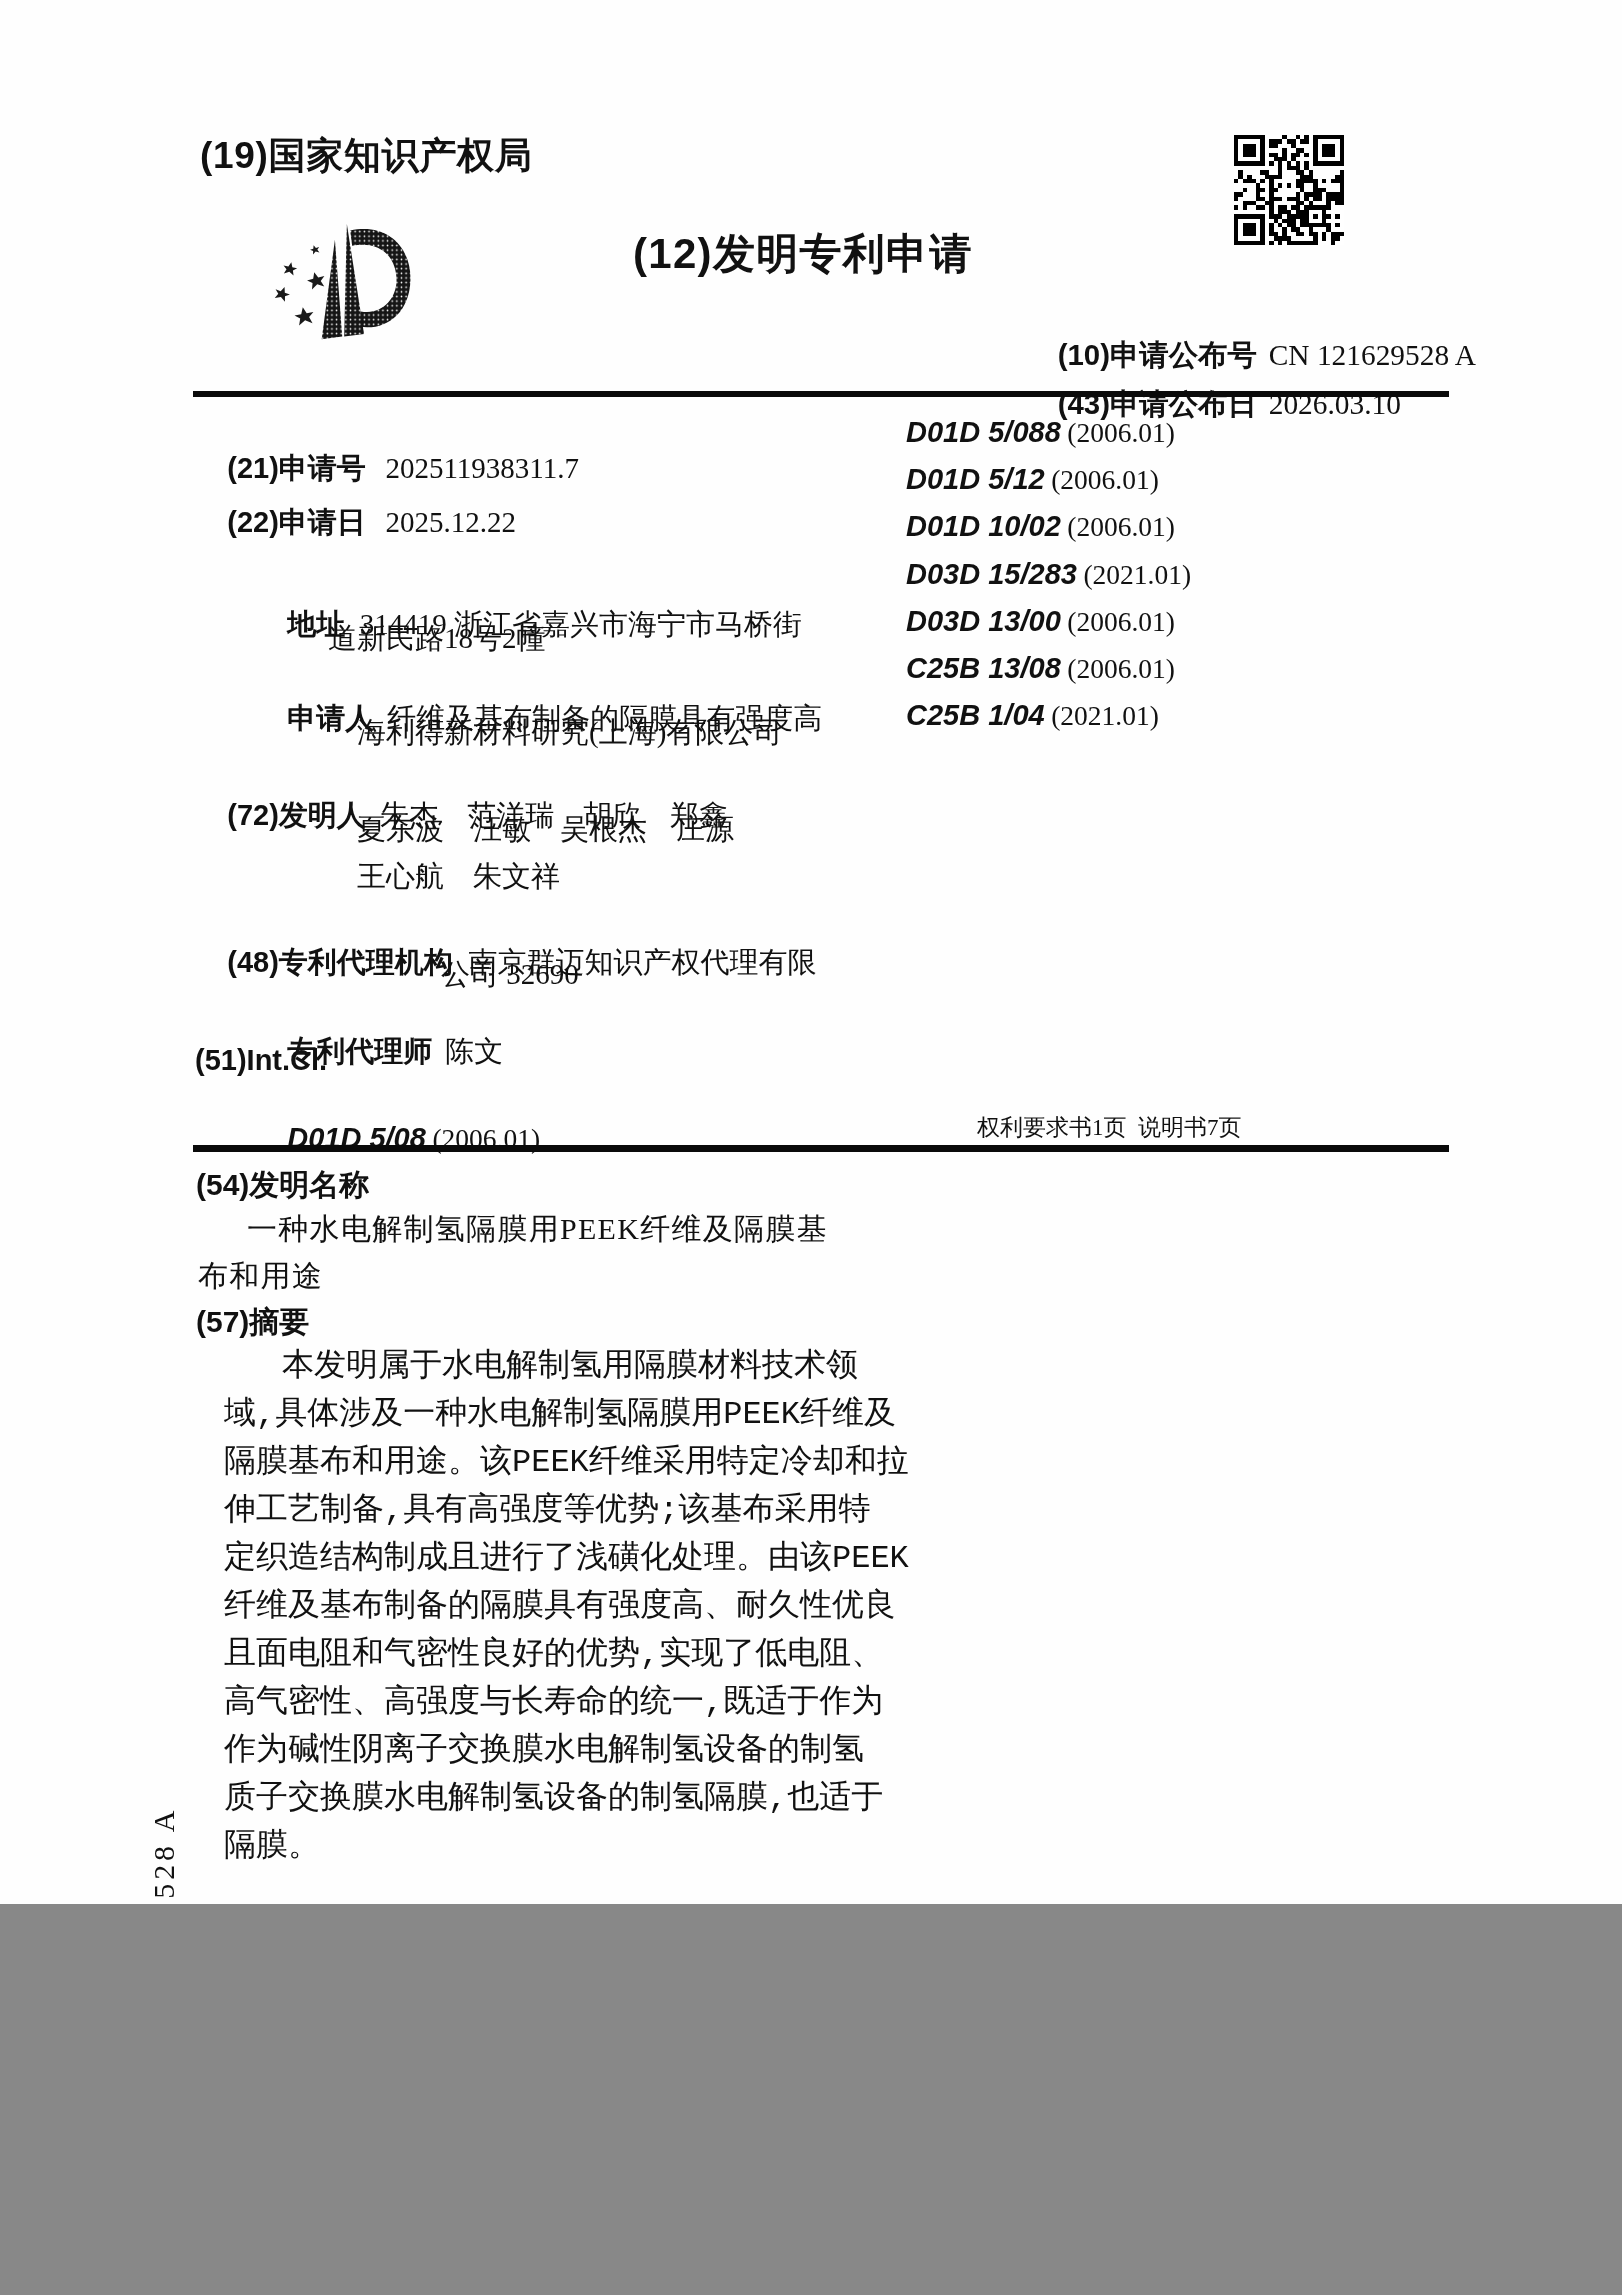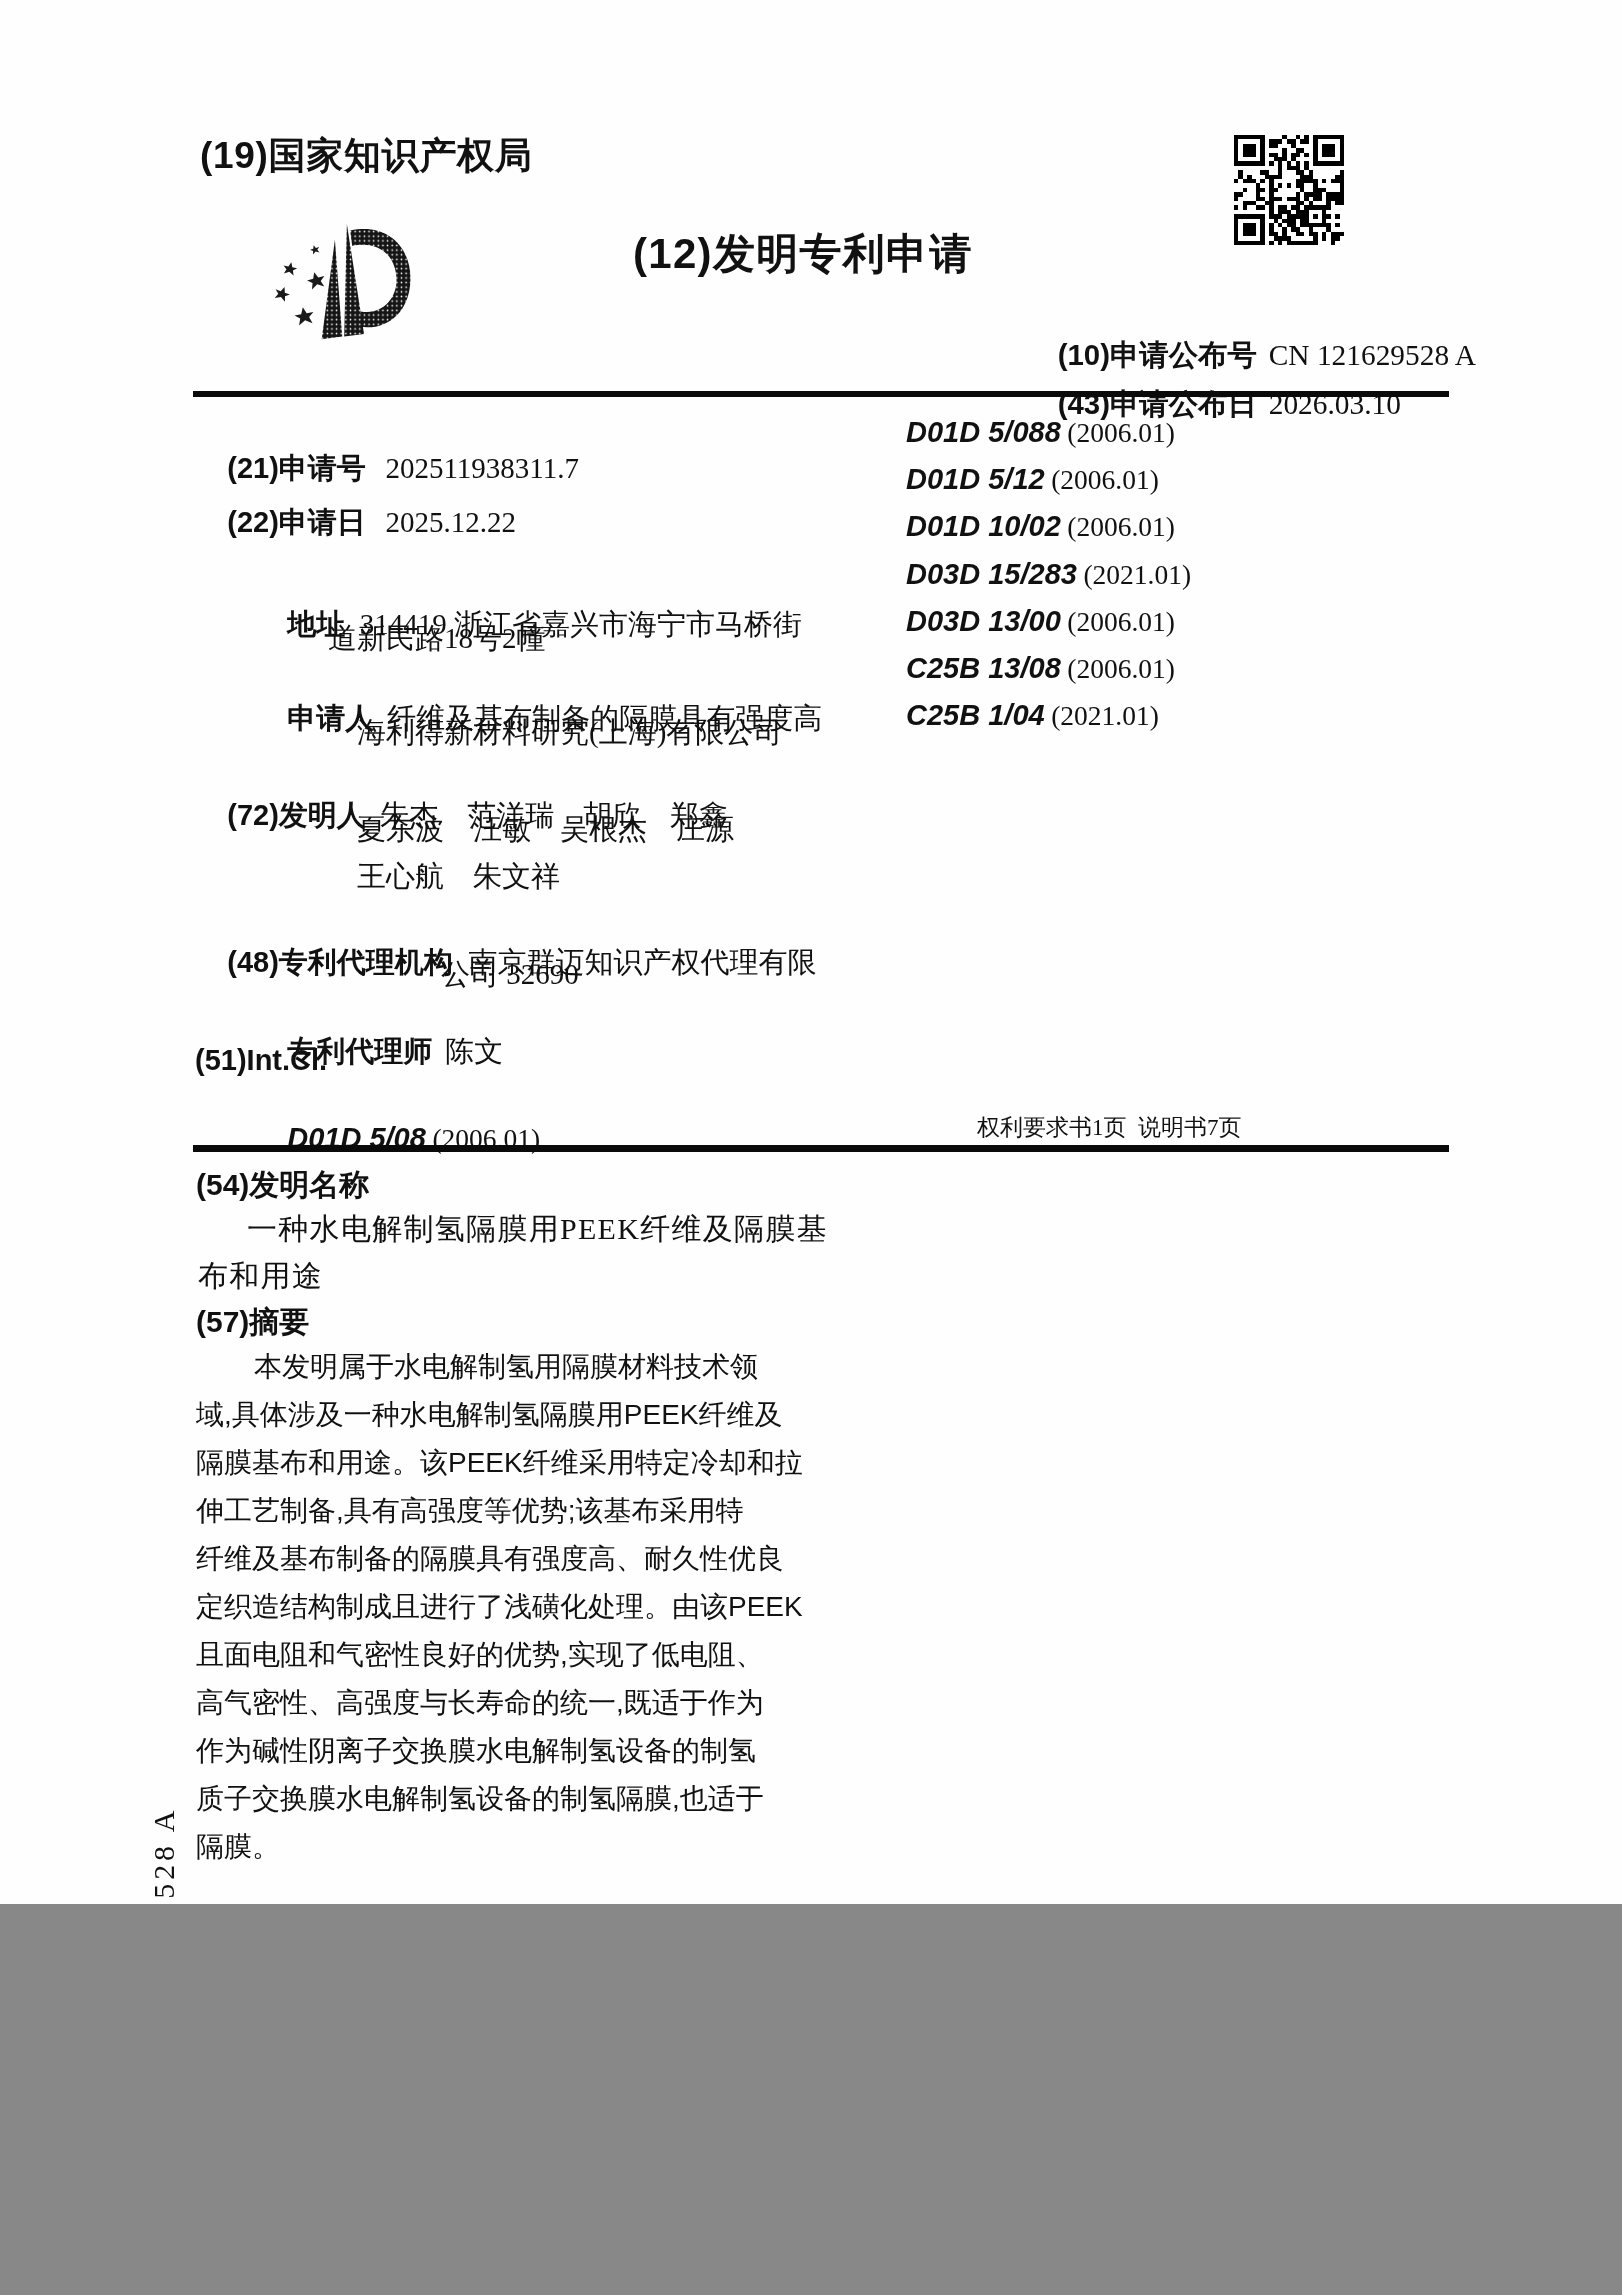--- a/index.html
+++ b/index.html
@@ -19,21 +19,21 @@
   .pubrow .val{font-size:29.4px;margin-left:11.8px;}
   .row{font-size:29px;}
   .gap{display:inline-block;width:19.6px;}
   .ipcrow{font-size:29px;}
   .ipcrow .ver{font-size:27.5px;margin-left:6.5px;}
   .pages{left:977px;top:1112px;font-size:23px;}
   .sec54{left:196px;top:1165px;font-size:30px;}
   .title-line{font-size:30px;letter-spacing:1.3px;}
   .sec57{left:196px;top:1302px;font-size:30px;}
   .abstract{left:196px;top:1343px;width:609px;}
-  .abstract div{font-size:28px;line-height:48px;white-space:nowrap;font-family:Liberation Sans, sans-serif;}
+  .abstract div{font-size:32px;line-height:48px;white-space:nowrap;font-family:Liberation Mono, monospace;margin-left:28px;}
   .abstract div:first-child{padding-left:58px;}
   .sidebar{left:147px;top:2073px;transform:rotate(-90deg);transform-origin:0 0;
            font-family:"Liberation Serif",serif;font-size:30px;letter-spacing:3.9px;}
 </style>
 </head>
 <body>
 
 <div class="page">
 
   <div class="abs hei office">(19)国家知识产权局</div>
@@ -434,18 +434,18 @@
 
   <div class="abs fs pages">权利要求书1页  说明书7页</div>
 
   <div class="rule" style="left:193px;top:1145px;width:1256px;height:7.2px"></div>
 
   <div class="abs hei sec54">(54)发明名称</div>
   <div class="abs fs title-line" style="left:247px;top:1209px">一种水电解制氢隔膜用PEEK纤维及隔膜基</div>
   <div class="abs fs title-line" style="left:198px;top:1256px">布和用途</div>
 
   <div class="abs hei sec57">(57)摘要</div>
-  <div class="abs abstract" id="abstract-box"><div>本发明属于水电解制氢用隔膜材料技术领</div><div>域,具体涉及一种水电解制氢隔膜用PEEK纤维及</div><div>隔膜基布和用途。该PEEK纤维采用特定冷却和拉</div><div>伸工艺制备,具有高强度等优势;该基布采用特</div><div>纤维及基布制备的隔膜具有强度高、耐久性优良</div><div>定织造结构制成且进行了浅磺化处理。由该PEEK</div><div>且面电阻和气密性良好的优势,实现了低电阻、</div><div>高气密性、高强度与长寿命的统一,既适于作为</div><div>作为碱性阴离子交换膜水电解制氢设备的制氢</div><div>质子交换膜水电解制氢设备的制氢隔膜,也适于</div><div>隔膜。</div></div>
+  <div class="abs abstract" id="abstract-box"><div>本发明属于水电解制氢用隔膜材料技术领</div><div>域,具体涉及一种水电解制氢隔膜用PEEK纤维及</div><div>隔膜基布和用途。该PEEK纤维采用特定冷却和拉</div><div>伸工艺制备,具有高强度等优势;该基布采用特</div><div>定织造结构制成且进行了浅磺化处理。由该PEEK</div><div>纤维及基布制备的隔膜具有强度高、耐久性优良</div><div>且面电阻和气密性良好的优势,实现了低电阻、</div><div>高气密性、高强度与长寿命的统一,既适于作为</div><div>作为碱性阴离子交换膜水电解制氢设备的制氢</div><div>质子交换膜水电解制氢设备的制氢隔膜,也适于</div><div>隔膜。</div></div>
 
   <div class="abs sidebar">CN 121629528 A</div>
 
 </div>
 
 
 </body></html>

